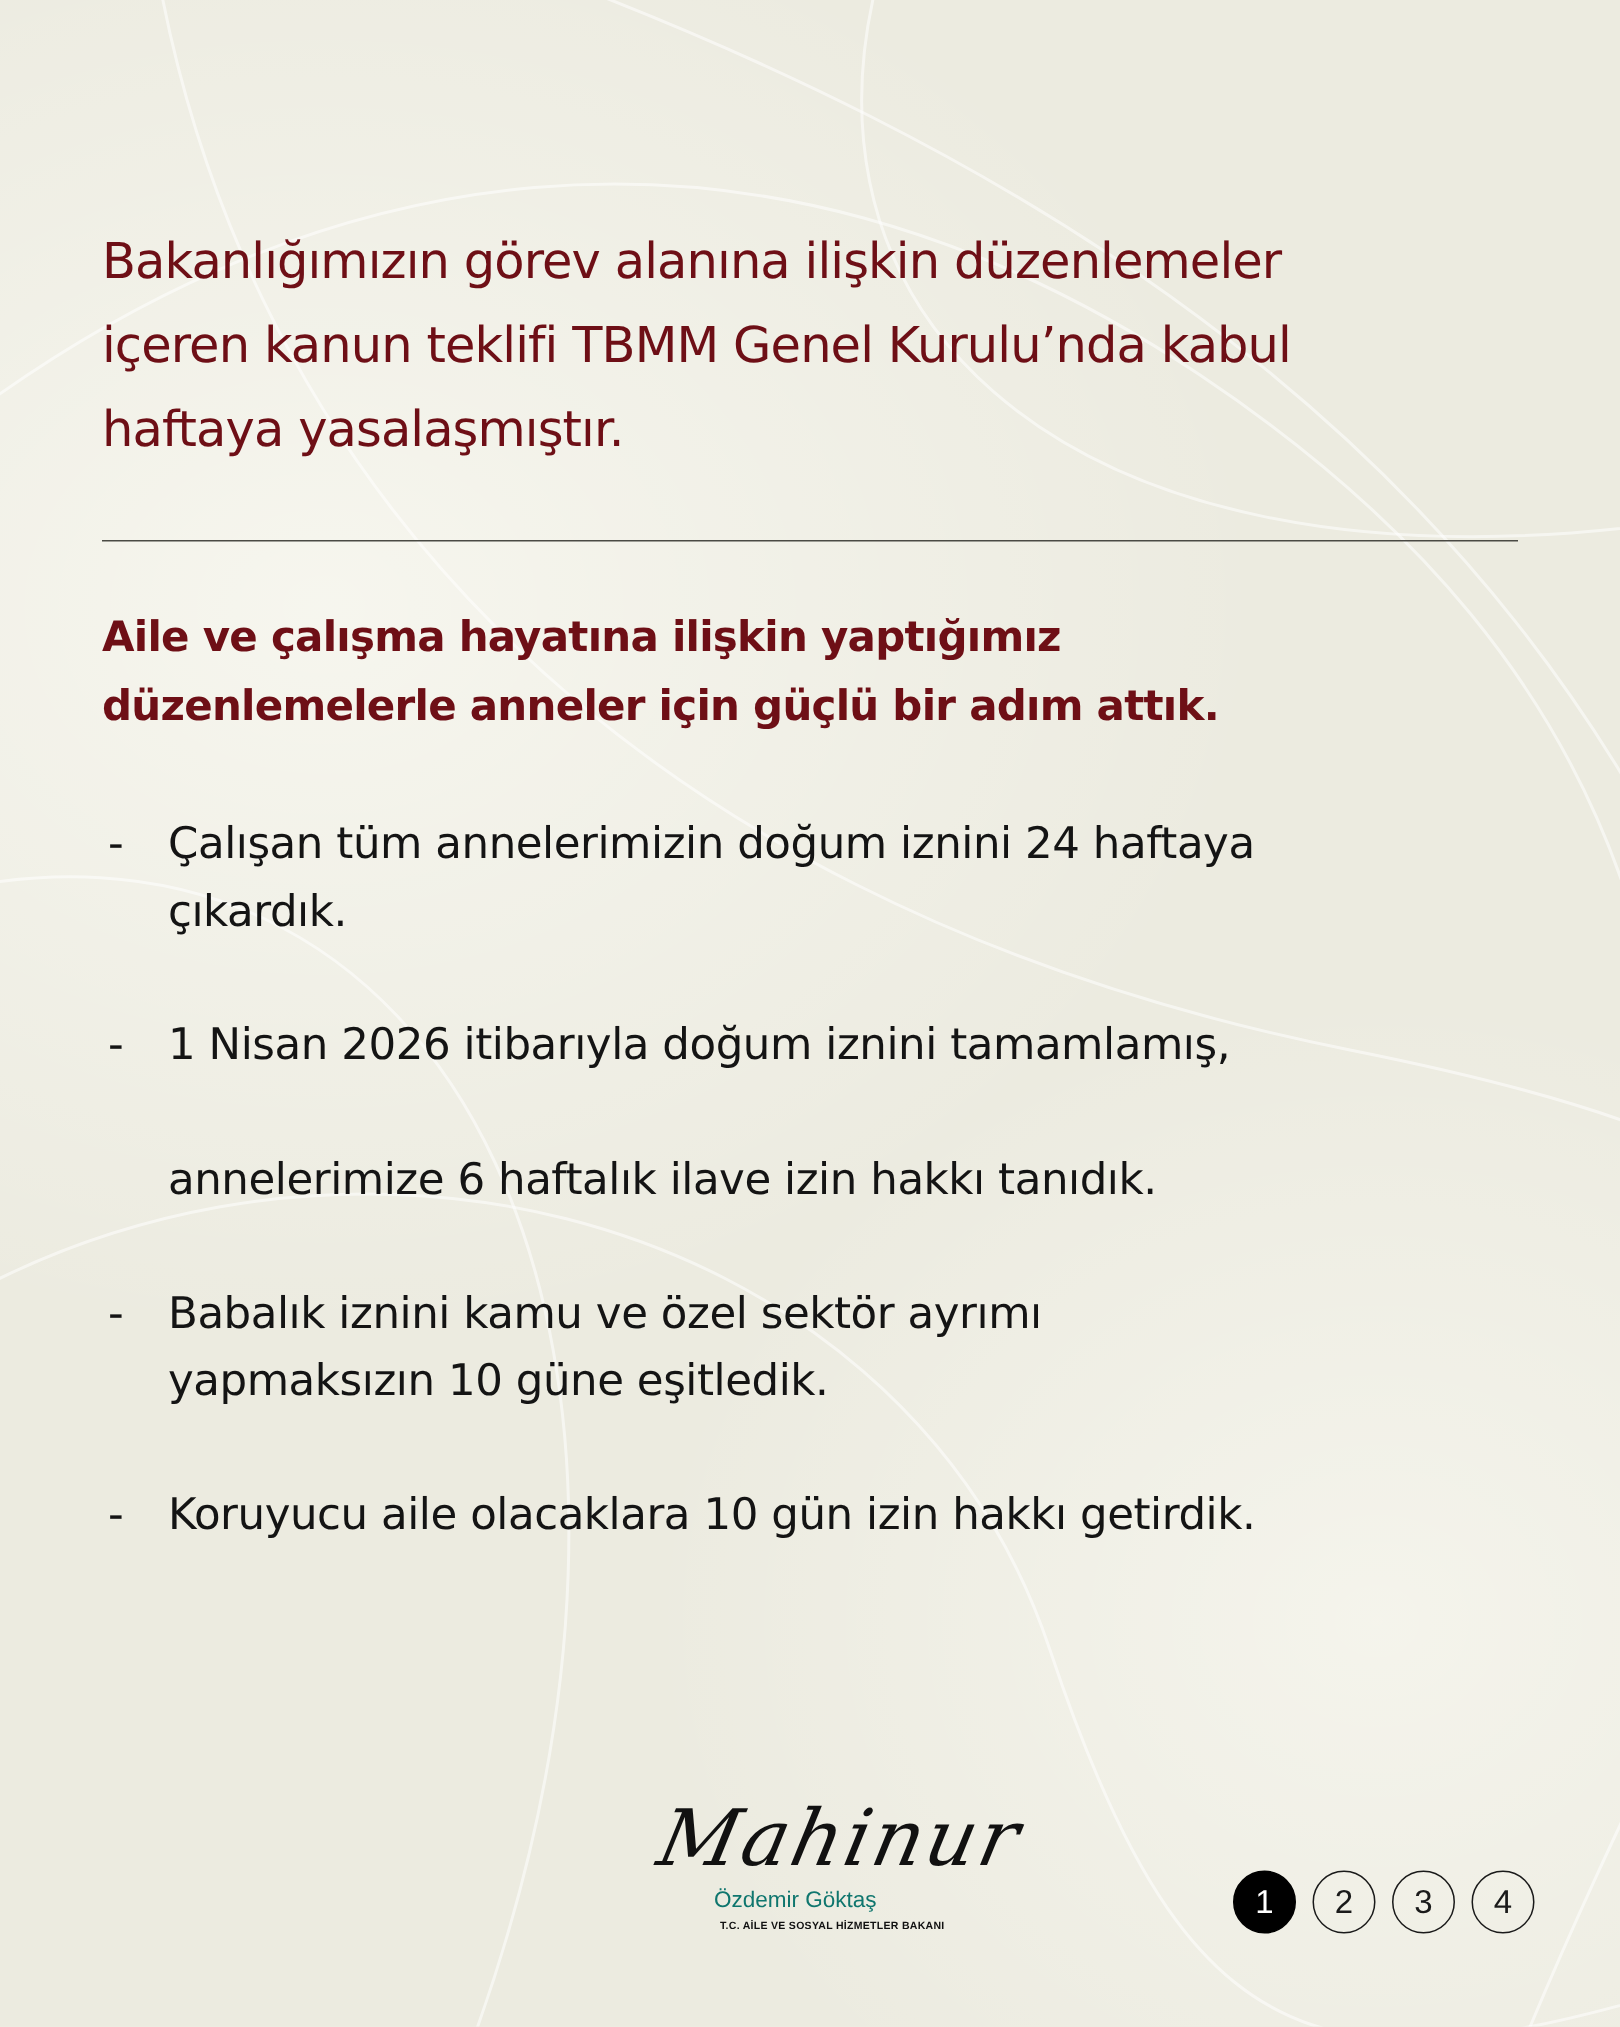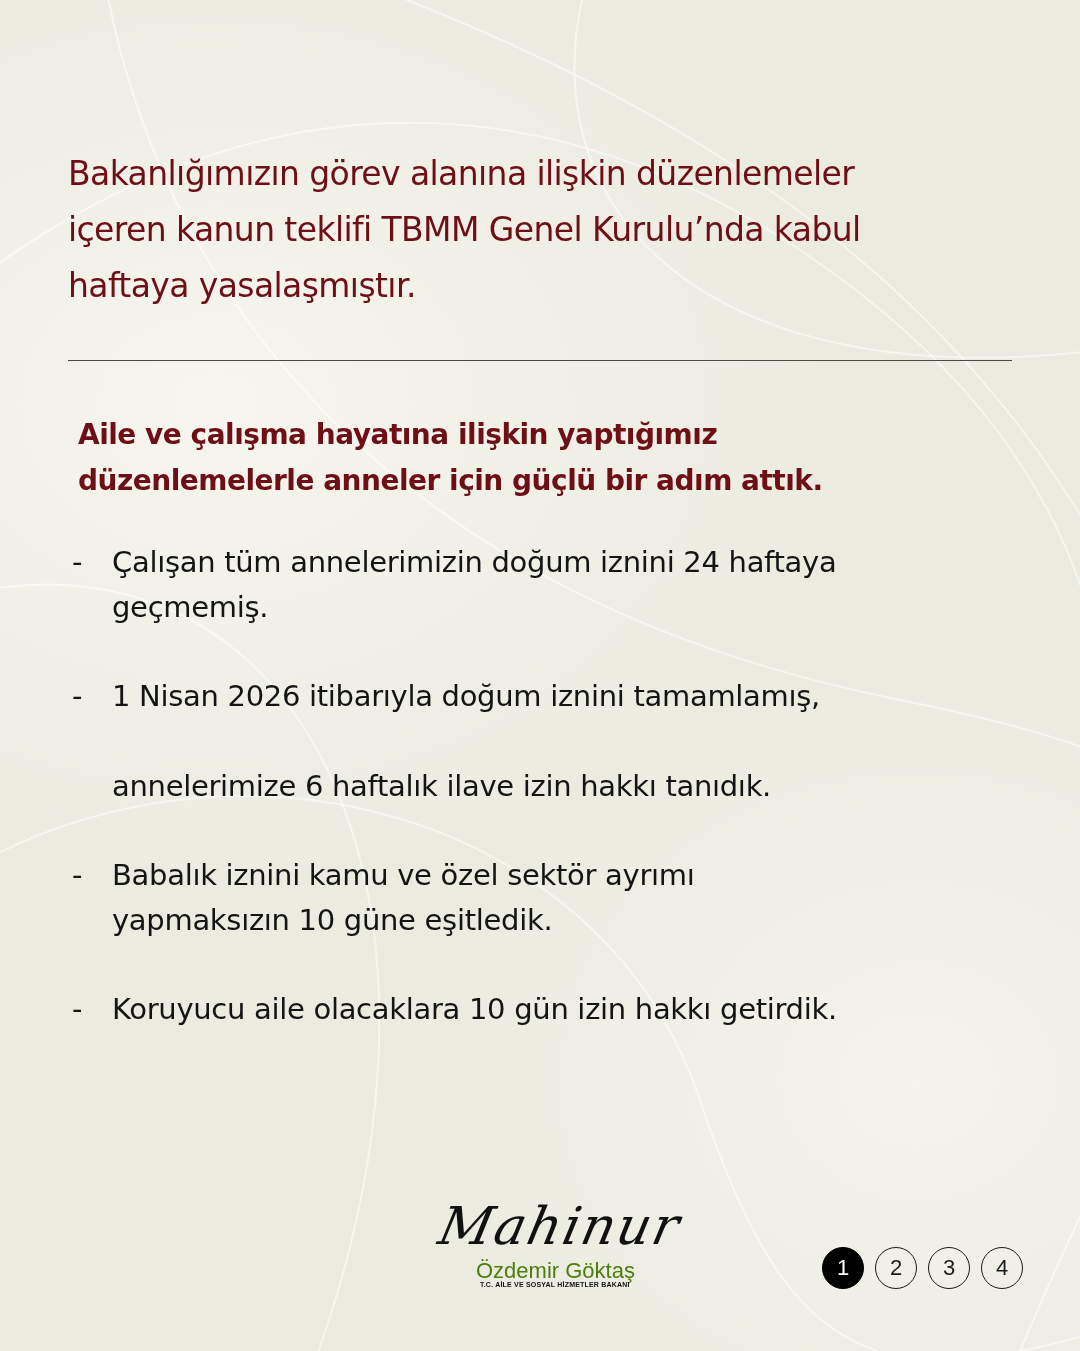--- a/index.html
+++ b/index.html
@@ -21,37 +21,37 @@
     color: #6e0f16; font-weight: normal; font-size: 33px; line-height: 56px;
     letter-spacing: -0.6px; margin: 0;
   }
   .divider {
     position: absolute; left: 68px; top: 360px; width: 944px; height: 1px;
     background: #4a4a44;
   }
   .subtitle {
     position: absolute; left: 68px; top: 402px; width: 940px;
     color: #6e0f16; font-weight: bold; font-size: 28px; line-height: 46px;
-    letter-spacing: -0.5px; margin: 10px;
+    letter-spacing: -0.5px; margin: 0;
   }
   .list { position: absolute; left: 70px; top: 540px; width: 940px; margin: 0; padding: 0; list-style: none; }
   .item {
     position: relative; padding-left: 42px; color: #141414;
     font-size: 29px; line-height: 45px; letter-spacing: -0.3px;
     margin-bottom: 44px;
   }
   .dash { position: absolute; left: 2px; top: 0; }
   .sig { position: absolute; left: 436px; top: 1184px; width: 210px; height: 110px; }
   .sig-script {
     position: absolute; left: 4px; top: 12px;
     font-family: "DejaVu Serif", serif; font-style: italic; font-size: 52px;
     color: #111; letter-spacing: 2px; transform: skewX(-12deg);
   }
   .sig-name {
-    position: absolute; left: 40px; top: 74px; font-size: 22px; color: #4d7c0f;
+    position: absolute; left: 40px; top: 74px; font-size: 15px; color: #0f766e;
     font-family: "Liberation Sans", sans-serif;
   }
   .sig-title {
     position: absolute; left: 44px; top: 97px; font-size: 7px; font-weight: bold;
     color: #111; letter-spacing: 0.2px; white-space: nowrap;
     font-family: "Liberation Sans", sans-serif;
   }
   .pager { position: absolute; left: 822px; top: 1247px; display: flex; gap: 11px; }
   .page {
     width: 42px; height: 42px; border-radius: 50%; box-sizing: border-box;
@@ -86,21 +86,21 @@
 
 <h2 class="subtitle">
   <span>Aile ve çalışma hayatına ilişkin yaptığımız</span><br>
   <span>düzenlemelerle anneler için güçlü bir adım attık.</span>
 </h2>
 
 <ul class="list">
   <li class="item">
     <span class="dash">-</span>
     <span>Çalışan tüm annelerimizin doğum iznini 24 haftaya</span><br>
-    <span>geçmemiş.</span>
+    <span>çıkardık.</span>
   </li>
   <li class="item">
     <span class="dash">-</span>
     <span>1 Nisan 2026 itibarıyla doğum iznini tamamlamış,</span><br>
     <br>
     <span>annelerimize 6 haftalık ilave izin hakkı tanıdık.</span>
   </li>
   <li class="item">
     <span class="dash">-</span>
     <span>Babalık iznini kamu ve özel sektör ayrımı</span><br>

